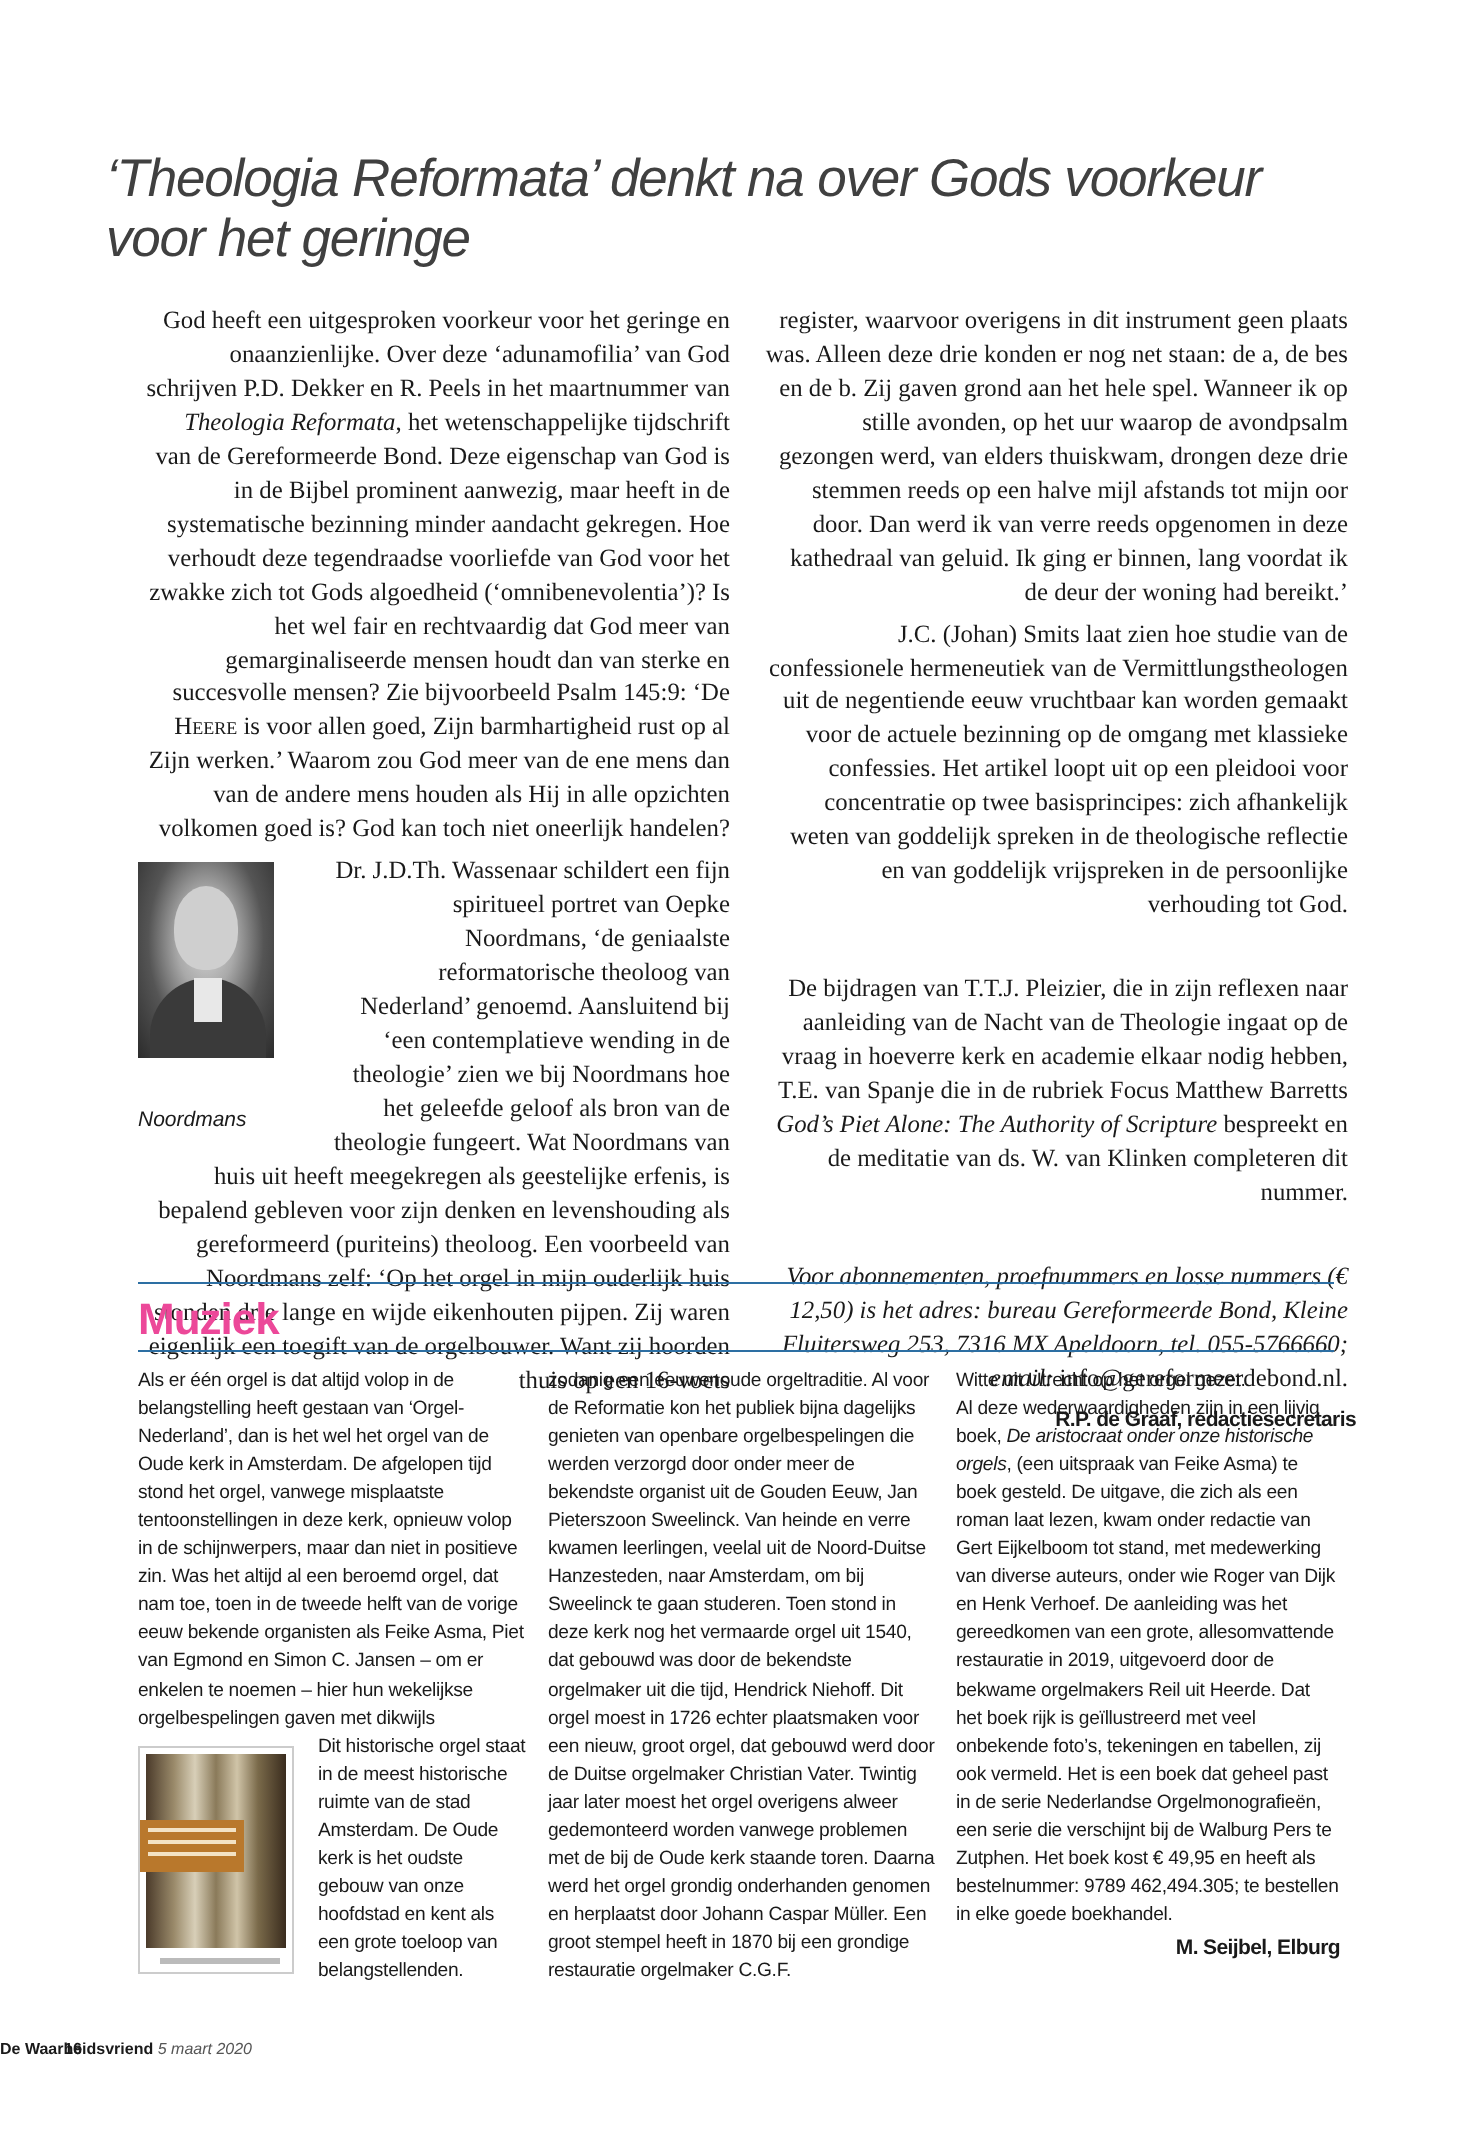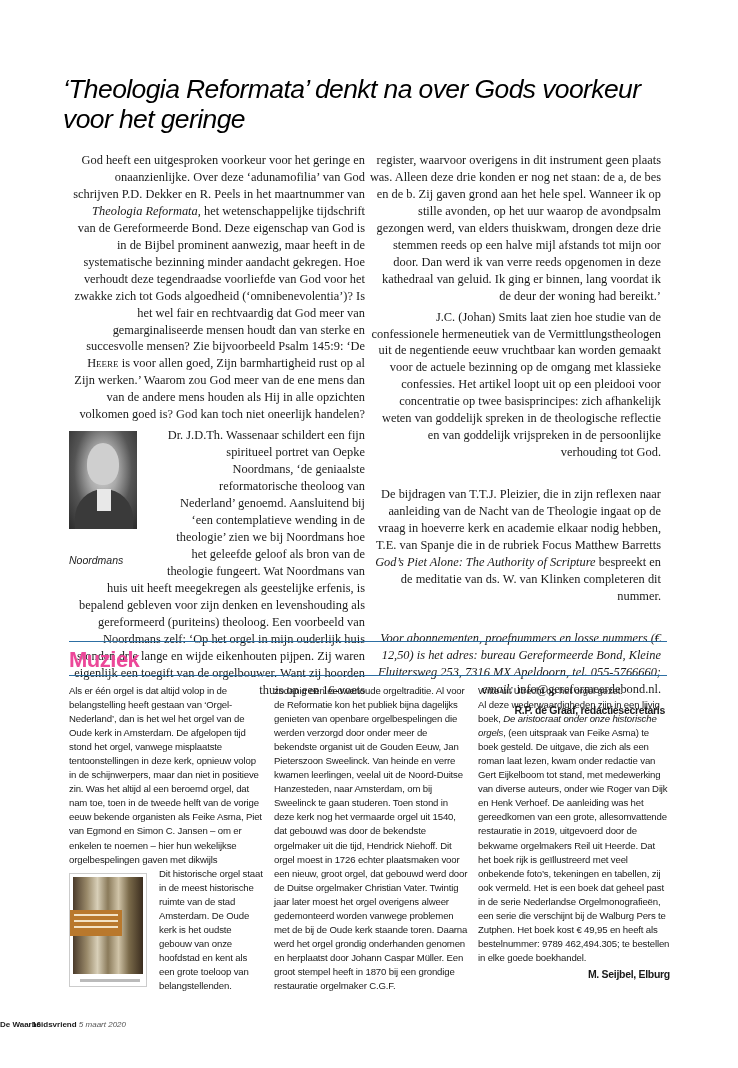--- a/index.html
+++ b/index.html
@@ -1,28 +1,28 @@
 <!DOCTYPE html>
 <html><head>
 <meta charset="utf-8">
 <style>
   html, body { margin: 0; padding: 0; background: #ffffff; }
   body { width: 738px; height: 1068px; position: relative; overflow: hidden; color: #1a1a1a; }
   .serif { font-family: "Liberation Serif", "DejaVu Serif", serif; }
 
   .headline {
-    position: absolute; left: 63px; top: 74px; width: 620px;
+    position: absolute; left: 53px; top: 74px; width: 620px;
     font-family: "Liberation Sans", "DejaVu Sans", sans-serif;
     font-style: italic; font-size: 26.5px; line-height: 30px; letter-spacing: -0.6px;
-    color: #000000; margin: 0; font-weight: normal;
+    color: #404040; margin: 0; font-weight: normal;
   }
 
   .col1, .col2 { position: absolute; top: 148px; font-size: 12.4px; line-height: 16.95px; }
   .col1 { left: 69px; width: 300px; }
-  .col2 { left: 365px; width: 300px; }
+  .col2 { left: 378px; width: 300px; }
   .p { margin: 4px; text-align: right; }
   .sc { font-variant: small-caps; }
   .gap { height: 17px; }
 
   .photo-wrap { float: left; width: 80px; margin: 4px 14px 0 0; }
   .photo {
     width: 68px; height: 98px; display: block;
     background: radial-gradient(ellipse at 50% 40%, #d9d9d9 0%, #a9a9a9 30%, #555 60%, #2b2b2b 100%);
     position: relative; overflow: hidden;
   }

